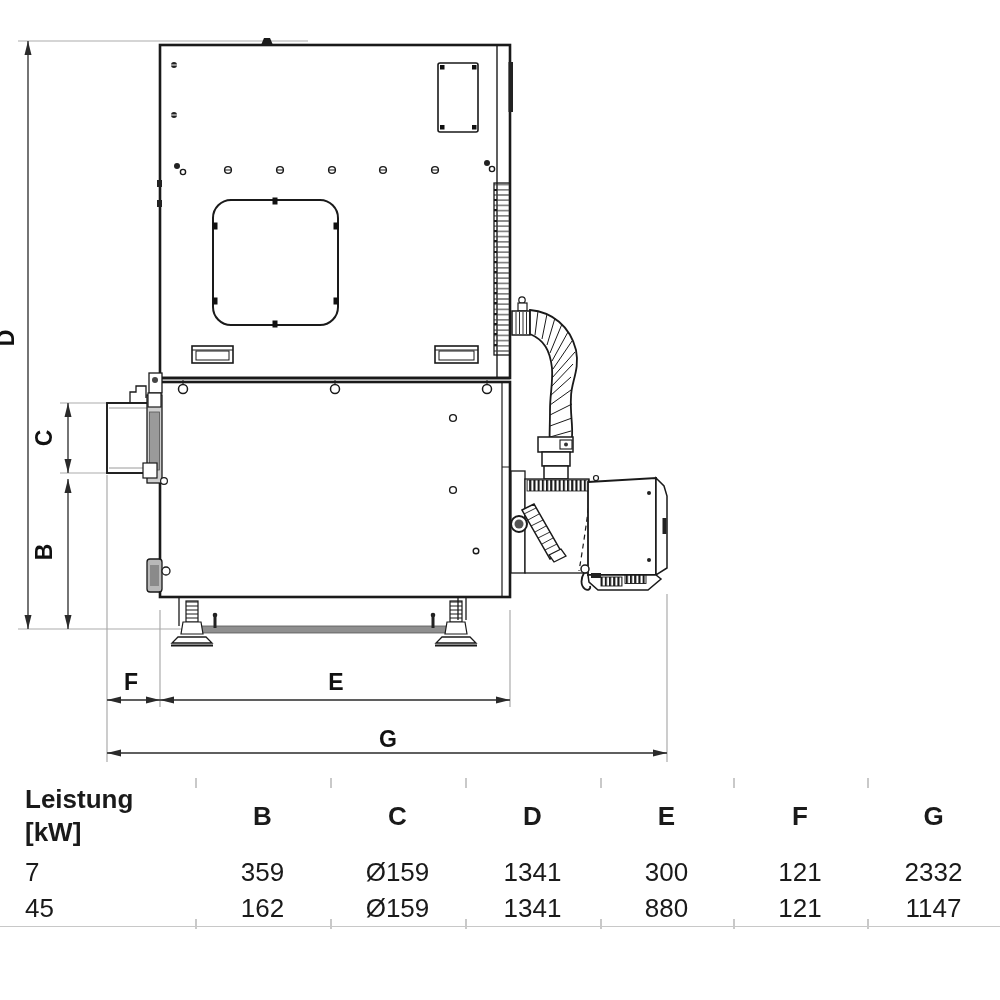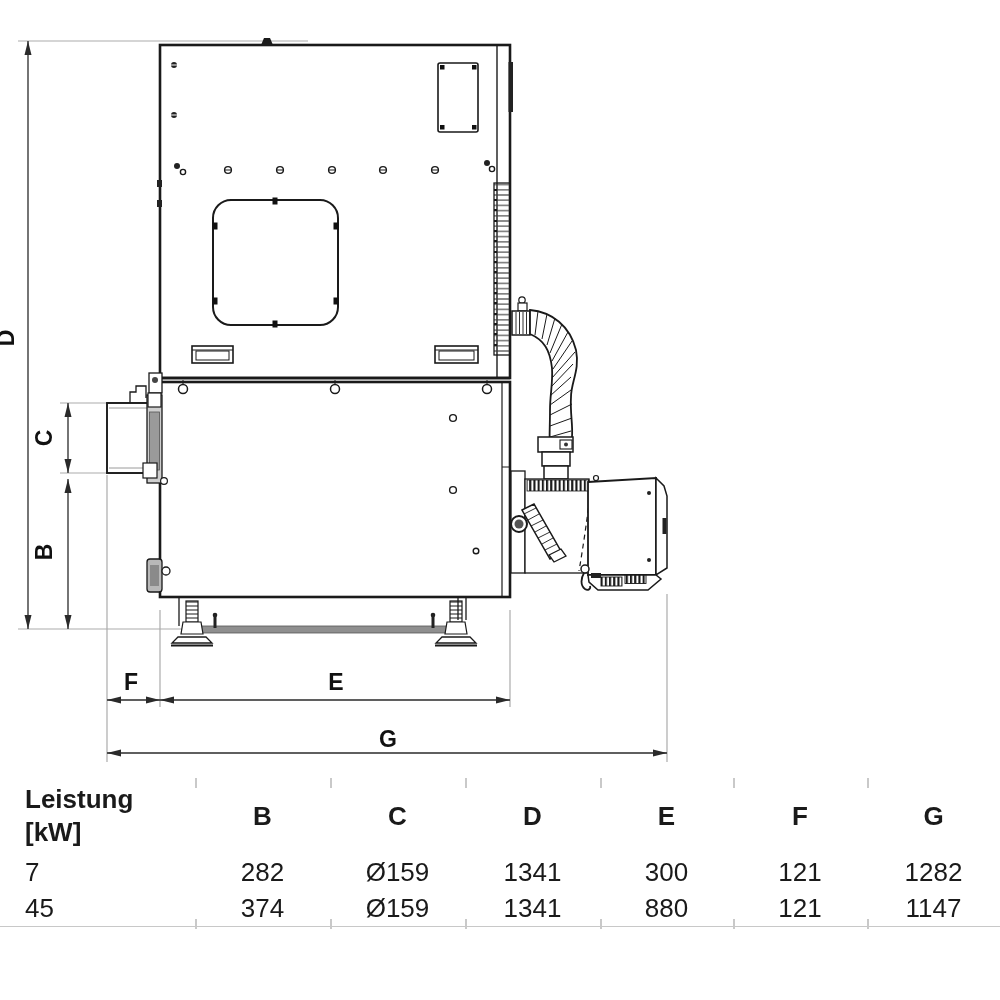--- a/index.html
+++ b/index.html
@@ -278,30 +278,30 @@
       </div>
       <div class="tcell">B</div>
       <div class="tcell">C</div>
       <div class="tcell">D</div>
       <div class="tcell">E</div>
       <div class="tcell">F</div>
       <div class="tcell">G</div>
     </div>
     <div class="trow">
       <div class="tcell c0">7</div>
-      <div class="tcell">282</div>
+      <div class="tcell">359</div>
       <div class="tcell">Ø159</div>
       <div class="tcell">1341</div>
       <div class="tcell">300</div>
       <div class="tcell">121</div>
-      <div class="tcell">1282</div>
+      <div class="tcell">2332</div>
     </div>
     <div class="trow">
       <div class="tcell c0">45</div>
-      <div class="tcell">374</div>
+      <div class="tcell">162</div>
       <div class="tcell">Ø159</div>
       <div class="tcell">1341</div>
       <div class="tcell">880</div>
       <div class="tcell">121</div>
       <div class="tcell">1147</div>
     </div>
   </div>
 
   <div class="tick" style="left:195px;top:778px;"></div>
   <div class="tick" style="left:330px;top:778px;"></div>

